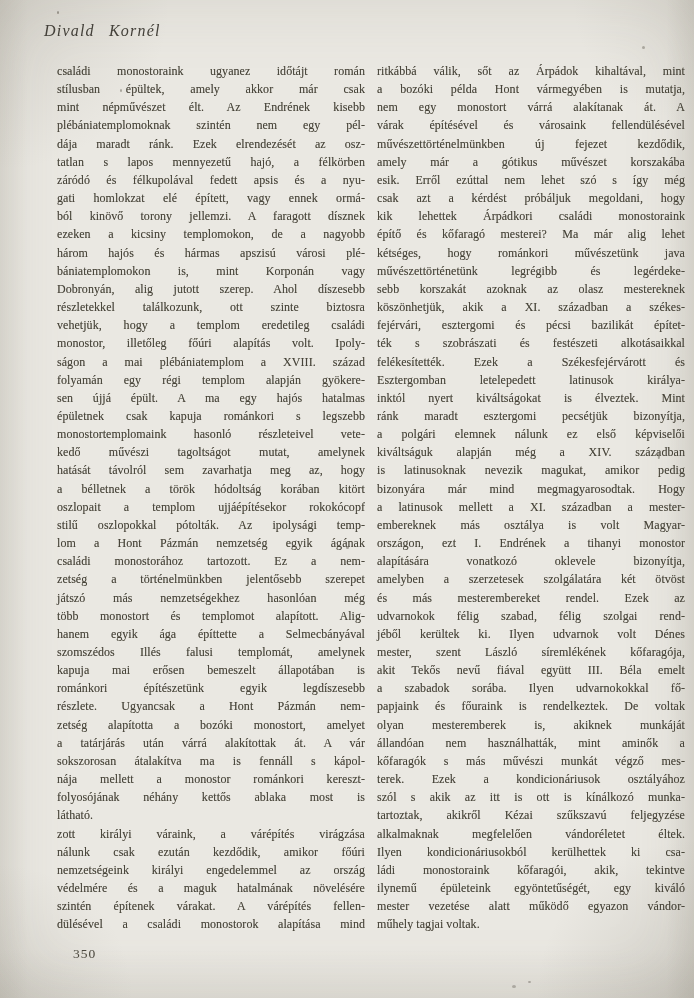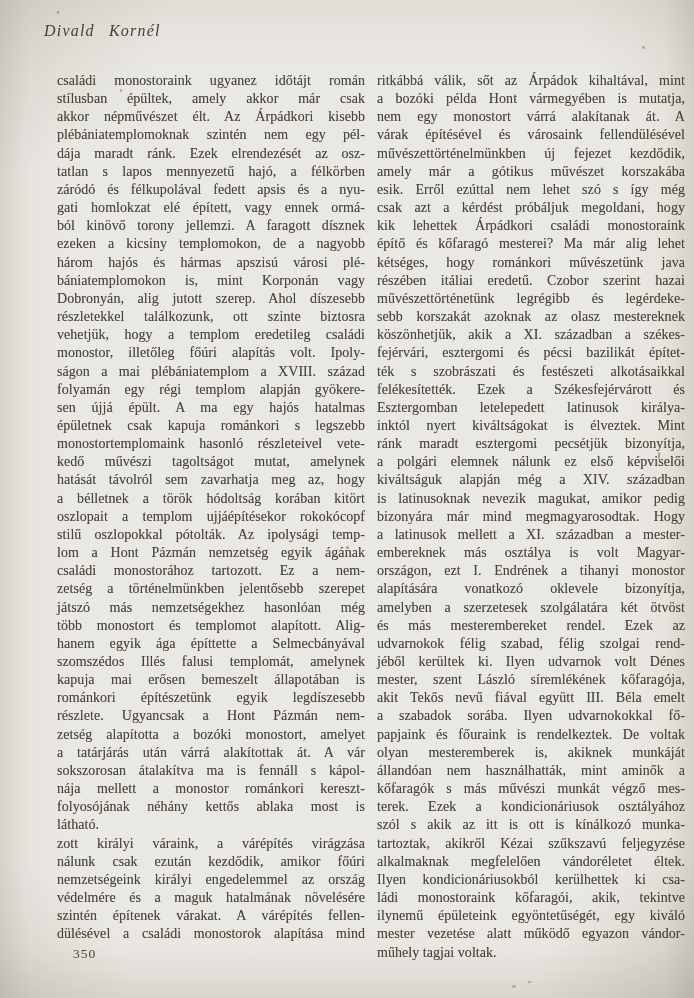--- a/index.html
+++ b/index.html
@@ -20,22 +20,22 @@
     box-shadow: inset 0 0 70px rgba(120,114,100,.18);
     color:#454238;
   }
   .header{
     position:absolute;top:22px;left:0;width:100%;
     text-align:left;text-indent:44px;
     font-style:italic;font-size:16px;letter-spacing:1.2px;word-spacing:9px;
     color:#44413a;
   }
   .col{
-    position:absolute;top:72px;width:308px;
-    font-size:14px;line-height:18.15px;
+    position:absolute;top:62px;width:308px;
+    font-size:12px;line-height:18.15px;
     letter-spacing:.05px;
     color:#474439;
     text-shadow:0 0 .5px rgba(90,86,76,.45);
   }
   .col-left{left:57px;}
   .col-right{left:377px;}
   .line{text-align:justify;text-align-last:justify;}
   .line.end{text-align:center;text-align-last:left;}
   .line.indent{text-indent:17px;}
   .pagenum{
@@ -54,21 +54,21 @@
 </head>
 <body>
 
 <div class="page">
 
   <div class="header">Divald Kornél</div>
 
   <div class="col col-left" id="col-left">
       <div class="line">családi monostoraink ugyanez időtájt román</div>
       <div class="line">stílusban épültek, amely akkor már csak</div>
-      <div class="line">akkor népművészet élt. Az Árpádkori kisebb</div>
+      <div class="line">mint népművészet élt. Az Endrének kisebb</div>
       <div class="line">plébániatemplomoknak szintén nem egy pél-</div>
       <div class="line">dája maradt ránk. Ezek elrendezését az osz-</div>
       <div class="line">tatlan s lapos mennyezetű hajó, a félkörben</div>
       <div class="line">záródó és félkupolával fedett apsis és a nyu-</div>
       <div class="line">gati homlokzat elé épített, vagy ennek ormá-</div>
       <div class="line">ból kinövő torony jellemzi. A faragott dísznek</div>
       <div class="line">ezeken a kicsiny templomokon, de a nagyobb</div>
       <div class="line">három hajós és hármas apszisú városi plé-</div>
       <div class="line">bániatemplomokon is, mint Korponán vagy</div>
       <div class="line">Dobronyán, alig jutott szerep. Ahol díszesebb</div>
@@ -114,21 +114,20 @@
       <div class="line">a bozóki példa Hont vármegyében is mutatja,</div>
       <div class="line">nem egy monostort várrá alakítanak át. A</div>
       <div class="line">várak építésével és városaink fellendülésével</div>
       <div class="line">művészettörténelmünkben új fejezet kezdődik,</div>
       <div class="line">amely már a gótikus művészet korszakába</div>
       <div class="line">esik. Erről ezúttal nem lehet szó s így még</div>
       <div class="line">csak azt a kérdést próbáljuk megoldani, hogy</div>
       <div class="line">kik lehettek Árpádkori családi monostoraink</div>
       <div class="line">építő és kőfaragó mesterei? Ma már alig lehet</div>
       <div class="line">kétséges, hogy románkori művészetünk java</div>
-      <div class="line">részében itáliai eredetű. Czobor szerint hazai</div>
       <div class="line">művészettörténetünk legrégibb és legérdeke-</div>
       <div class="line">sebb korszakát azoknak az olasz mestereknek</div>
       <div class="line">köszönhetjük, akik a XI. században a székes-</div>
       <div class="line">fejérvári, esztergomi és pécsi bazilikát építet-</div>
       <div class="line">ték s szobrászati és festészeti alkotásaikkal</div>
       <div class="line">felékesítették. Ezek a Székesfejérvárott és</div>
       <div class="line">Esztergomban letelepedett latinusok királya-</div>
       <div class="line">inktól nyert kiváltságokat is élveztek. Mint</div>
       <div class="line">ránk maradt esztergomi pecsétjük bizonyítja,</div>
       <div class="line">a polgári elemnek nálunk ez első képviselői</div>

